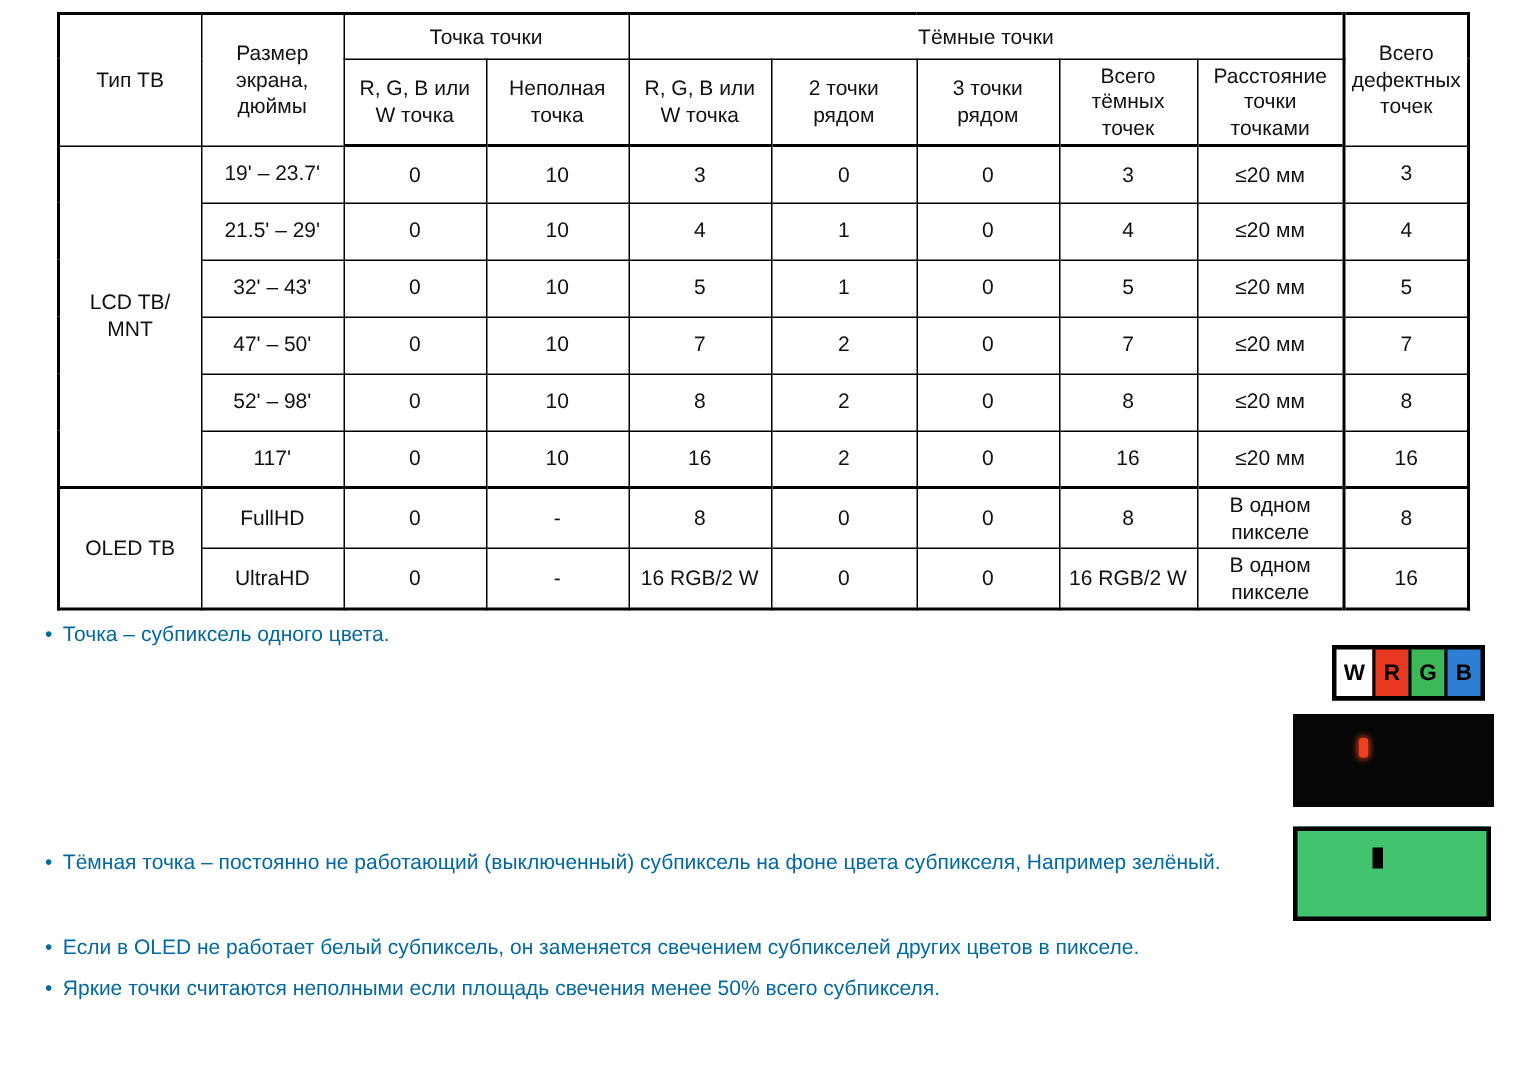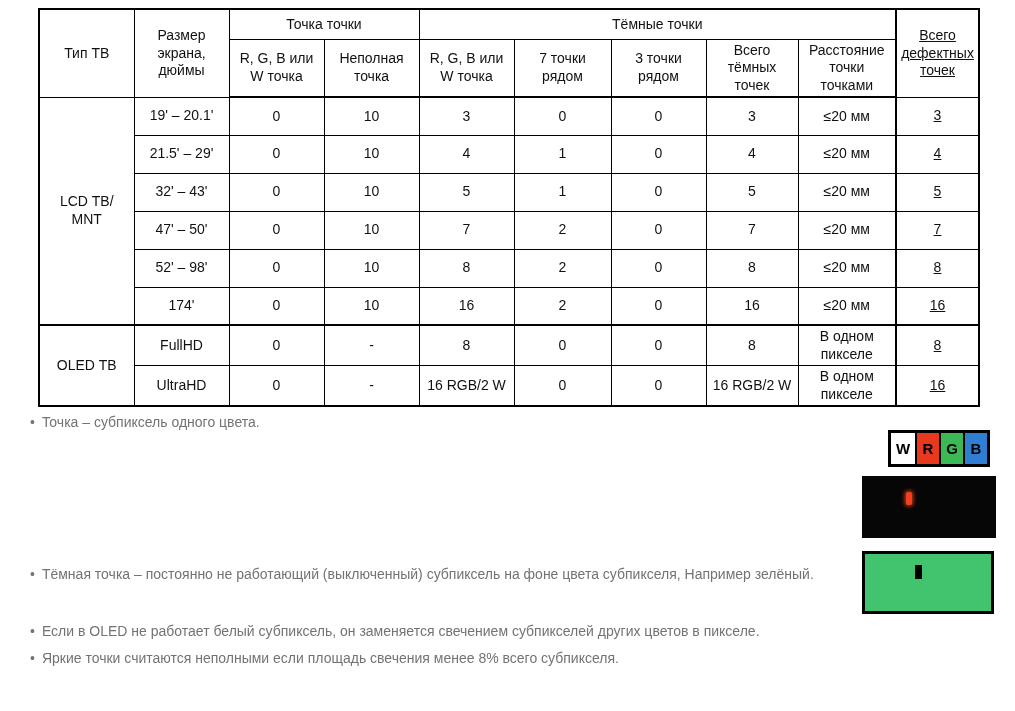--- a/index.html
+++ b/index.html
@@ -31,29 +31,29 @@
     font-weight: normal;
     line-height: 1.25;
     background: #fff;
   }
   tr.hrow1 { height: 30px; }
   tr.hrow2 { height: 57px; }
   tr.drow  { height: 38px; }
   tr.hrow2 th { border-bottom: 2px solid #000; }
   td.tvtype { white-space: pre-line; }
   tr.oled-first td { border-top: 2px solid #000; }
-  .col-total-start { border-left: 2px solid #000 !important; text-decoration: underline; }
+  .col-total-start { border-left: 2px solid #000 !important; }
 
   
   .note {
     position: absolute;
     left: 30px;
     font-size: 14px;
     white-space: nowrap;
-    color: #737373;
+    color: #0369a1;
   }
   .note .bullet { margin-right: 7px; }
 
   
   .wrgb {
     position: absolute; left: 888px; top: 430px;
     display: flex;
     border: 3px solid #000;
     background: #000;
   }
@@ -111,32 +111,32 @@
           <th rowspan="2">Тип ТВ</th>
           <th rowspan="2">Размер экрана, дюймы</th>
           <th colspan="2">Точка точки</th>
           <th colspan="5">Тёмные точки</th>
           <th rowspan="2" class="col-total-start">Всего дефектных точек</th>
         </tr>
         <tr class="hrow2">
           <th>R, G, B или W точка</th>
           <th>Неполная точка</th>
           <th>R, G, B или W точка</th>
-          <th>7 точки рядом</th>
+          <th>2 точки рядом</th>
           <th>3 точки рядом</th>
           <th>Всего тёмных точек</th>
           <th>Расстояние точки точками</th>
         </tr>
       </thead>
       <tbody>
 
         <tr class="drow">
           <td rowspan="6" class="tvtype">LCD ТВ/
 MNT</td>
-          <td>19' – 20.1'</td>
+          <td>19' – 23.7'</td>
           <td>0</td>
           <td>10</td>
           <td>3</td>
           <td>0</td>
           <td>0</td>
           <td>3</td>
           <td>≤20 мм</td>
           <td class="col-total-start">3</td>
         </tr>
         <tr class="drow">
@@ -177,21 +177,21 @@
           <td>0</td>
           <td>10</td>
           <td>8</td>
           <td>2</td>
           <td>0</td>
           <td>8</td>
           <td>≤20 мм</td>
           <td class="col-total-start">8</td>
         </tr>
         <tr class="drow">
-          <td>174'</td>
+          <td>117'</td>
           <td>0</td>
           <td>10</td>
           <td>16</td>
           <td>2</td>
           <td>0</td>
           <td>16</td>
           <td>≤20 мм</td>
           <td class="col-total-start">16</td>
         </tr>
 
@@ -225,21 +225,21 @@
   <div class="note" style="top:414px">
     <span class="bullet">•</span><span>Точка – субпиксель одного цвета.</span>
   </div>
   <div class="note" style="top:623px">
     <span class="bullet">•</span><span>Если в OLED не работает белый субпиксель, он заменяется свечением субпикселей других цветов в пикселе.</span>
   </div>
   <div class="note" style="top:566px">
     <span class="bullet">•</span><span>Тёмная точка – постоянно не работающий (выключенный) субпиксель на фоне цвета субпикселя, Например зелёный.</span>
   </div>
   <div class="note" style="top:650px">
-    <span class="bullet">•</span><span>Яркие точки считаются неполными если площадь свечения менее 8% всего субпикселя.</span>
+    <span class="bullet">•</span><span>Яркие точки считаются неполными если площадь свечения менее 50% всего субпикселя.</span>
   </div>
 
   <div class="wrgb">
     <div class="wrgb-cell" style="background-color: rgb(255, 255, 255);">
       <span>W</span>
     </div>
     <div class="wrgb-cell" style="background-color: rgb(232, 56, 31);">
       <span>R</span>
     </div>
     <div class="wrgb-cell" style="background-color: rgb(60, 185, 86);">

